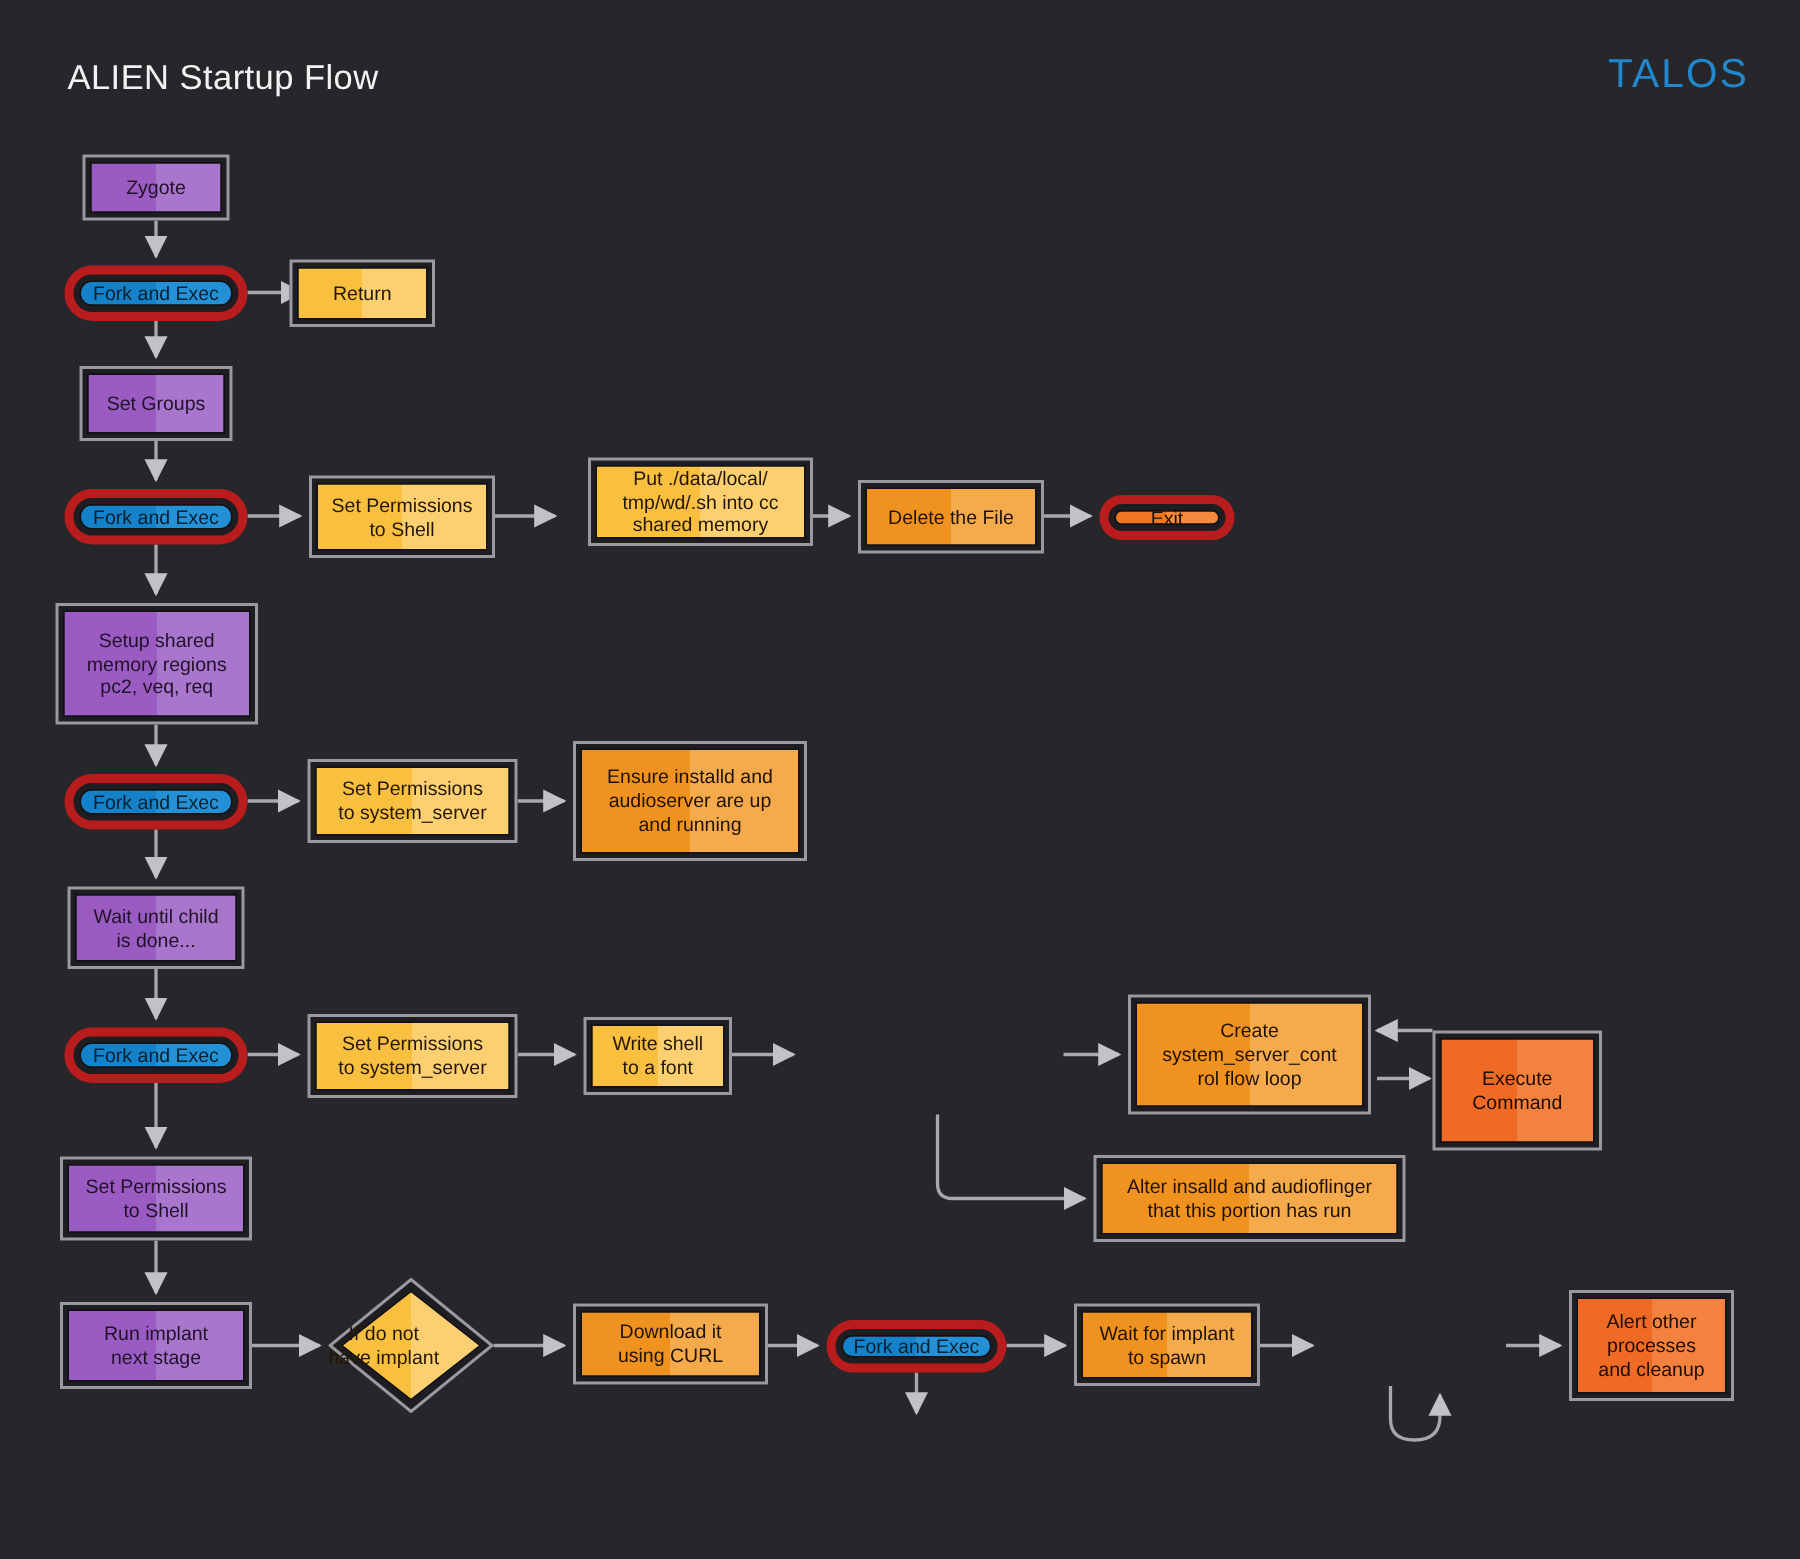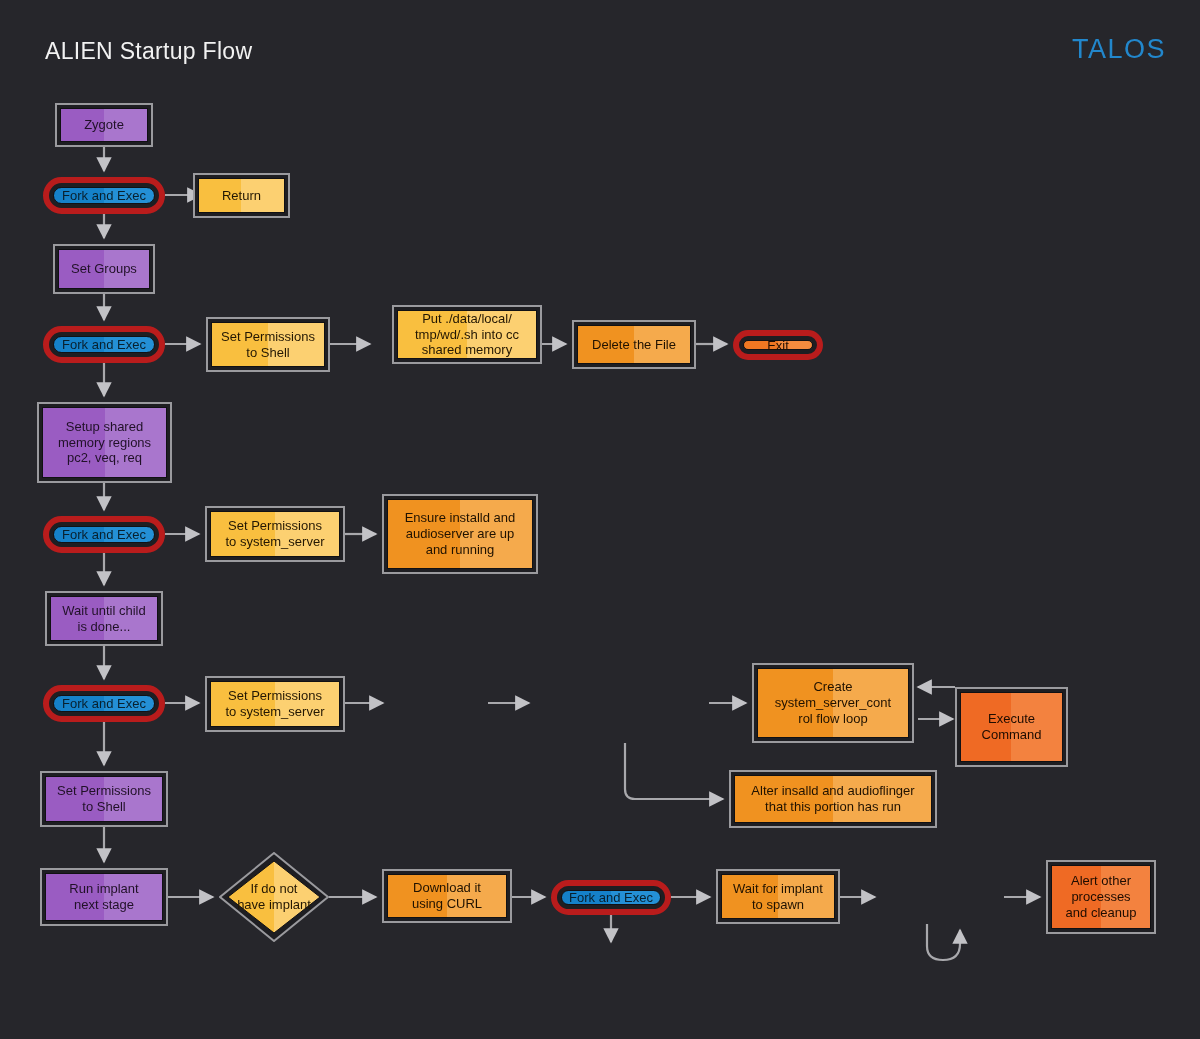--- a/index.html
+++ b/index.html
@@ -132,21 +132,21 @@
     width: 100%;
     height: 100%;
   }
   .diamond .dlabel {
     position: absolute;
     left: 0; top: 0;
     width: 100%;
     height: 100%;
     display: flex;
     align-items: center;
-    justify-content: center;
+    justify-content: flex-start;
     text-align: center;
     font-size: 13px;
     color: #231703;
     line-height: 1.22;
     pointer-events: none;
   }
 </style>
 </head>
 <body>
 
@@ -277,20 +277,25 @@
         </div>
       </div>
       <div class="pill p-blue" style="left: 43px; top: 685px; width: 122px; height: 37px;">
         <div class="fill">
           <span>Fork and Exec</span>
         </div>
       </div>
       <div class="node t-yellow" style="left: 205px; top: 676px; width: 140px; height: 56px;">
         <div class="fill">
           <span>Set Permissions<br>to system_server</span>
+        </div>
+      </div>
+      <div class="node t-yellow" style="left: 389px; top: 678px; width: 99px; height: 52px;">
+        <div class="fill">
+          <span>Write shell<br>to a font</span>
         </div>
       </div>
       <div class="node t-orange" style="left: 752px; top: 663px; width: 162px; height: 80px;">
         <div class="fill">
           <span>Create<br>system_server_cont<br>rol flow loop</span>
         </div>
       </div>
       <div class="node t-red" style="left: 955px; top: 687px; width: 113px; height: 80px;">
         <div class="fill">
           <span>Execute<br>Command</span>

